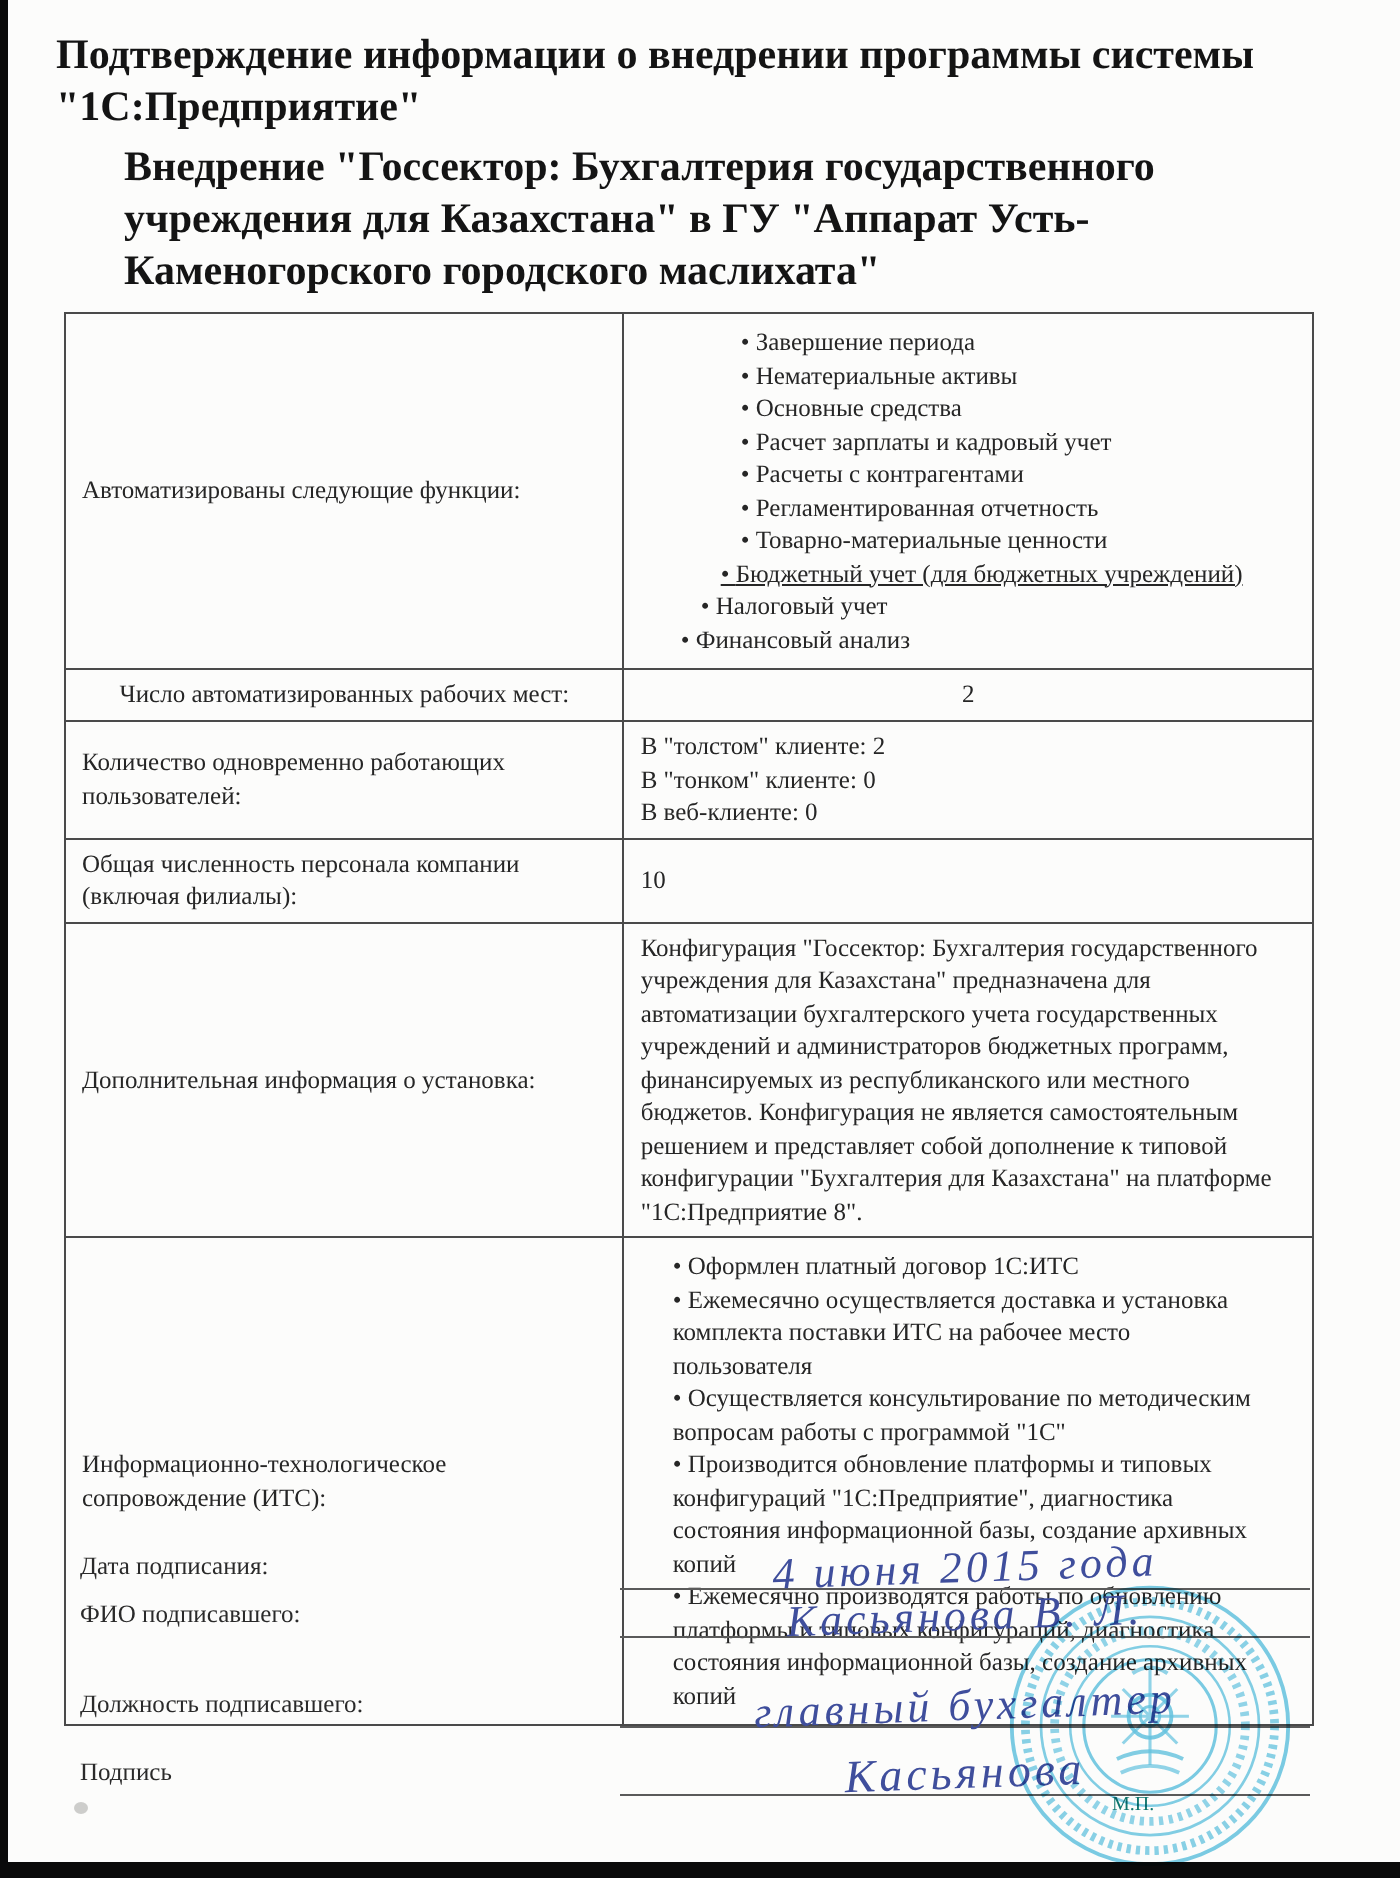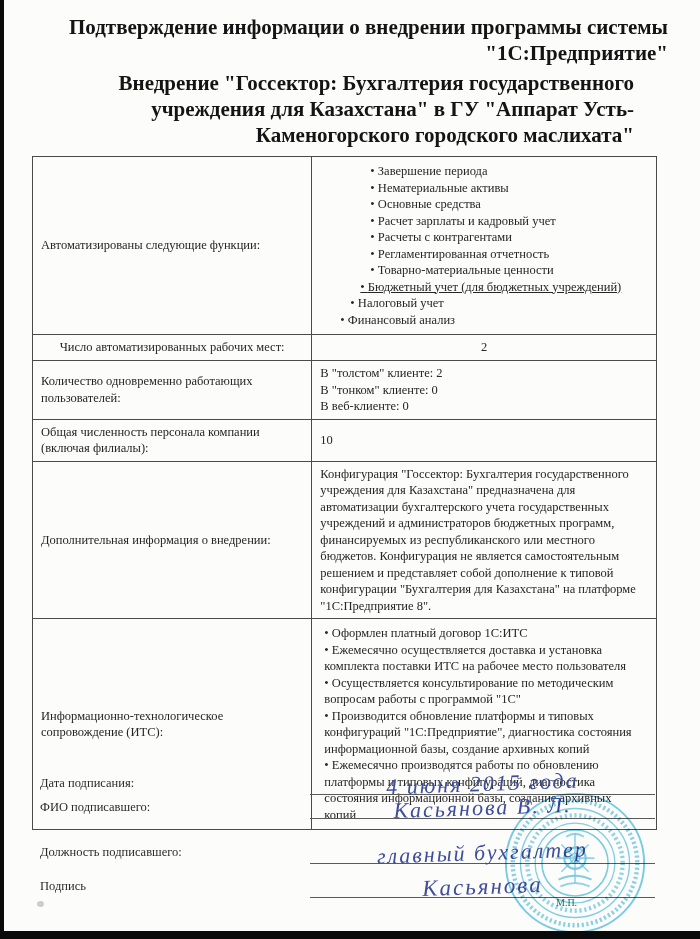--- a/index.html
+++ b/index.html
@@ -10,21 +10,21 @@
     overflow:hidden;
     font-family:"Liberation Serif","DejaVu Serif",serif;
   }
   .paper{
     position:absolute;left:4px;top:0;
     width:696px;height:931px;
     background:#fcfcfb;
     color:#1f1f1f;
   }
   
-  .titles{position:absolute;top:14px;left:0;right:8px;text-align:right;}
+  .titles{position:absolute;top:14px;left:0;right:8px;text-align:left;}
   .doc-title{
     margin:0 auto;width:640px;
     font-size:21px;font-weight:bold;line-height:26px;
     color:#141414;
   }
   .impl-title{
     margin:4px auto 0;width:572px;
     font-size:21px;font-weight:bold;line-height:26px;
     color:#141414;
   }
@@ -41,21 +41,21 @@
   }
   .info-table td.lbl{width:270px;}
   .info-table td.val{width:329px;}
   ul.fn-list{list-style:none;margin:2px 0;padding:0;}
   ul.fn-list li{white-space:nowrap;}
   ul.fn-list li::before{content:"• ";}
   .ind-a{margin-left:50px;}
   .ind-b{margin-left:40px;text-decoration:underline;}
   .ind-c{margin-left:30px;}
   .ind-d{margin-left:20px;}
-  ul.its-list{list-style:none;margin:2px 4px;padding:0;font-family:Liberation Serif, serif;}
+  ul.its-list{list-style:none;margin:2px 16px;padding:0;font-family:Liberation Serif, serif;}
   ul.its-list li::before{content:"• ";}
   .val .para{margin:0;}
   .val .line{display:block;}
   
   .sig-row{position:absolute;left:36px;right:41px;height:22px;font-size:12.5px;color:#2a2a2a;}
   .sig-label{position:absolute;left:0;top:0;}
   .sig-line{
     position:absolute;left:270px;width:345px;height:16px;top:2px;
     border-bottom:1px solid #5a5a5a;
   }
@@ -127,21 +127,21 @@
             <span class="line">В "толстом" клиенте: 2</span>
             <span class="line">В "тонком" клиенте: 0</span>
             <span class="line">В веб-клиенте: 0</span>
           </td>
         </tr>
         <tr style="height:40px;">
           <td class="lbl">Общая численность персонала компании (включая филиалы):</td>
           <td class="val">10</td>
         </tr>
         <tr style="height:118px;">
-          <td class="lbl">Дополнительная информация о внедрении:</td>
+          <td class="lbl">Дополнительная информация о установка:</td>
           <td class="val">
             <p class="para">Конфигурация "Госсектор: Бухгалтерия государственного учреждения для Казахстана" предназначена для автоматизации бухгалтерского учета государственных учреждений и администраторов бюджетных программ, финансируемых из республиканского или местного бюджетов. Конфигурация не является самостоятельным решением и представляет собой дополнение к типовой конфигурации "Бухгалтерия для Казахстана" на платформе "1С:Предприятие 8".</p>
           </td>
         </tr>
         <tr style="height:158px;">
           <td class="lbl">Информационно-технологическое сопровождение (ИТС):</td>
           <td class="val">
             <ul class="its-list">
               <li>Оформлен платный договор 1С:ИТС</li>
               <li>Ежемесячно осуществляется доставка и установка комплекта поставки ИТС на рабочее место пользователя</li>

